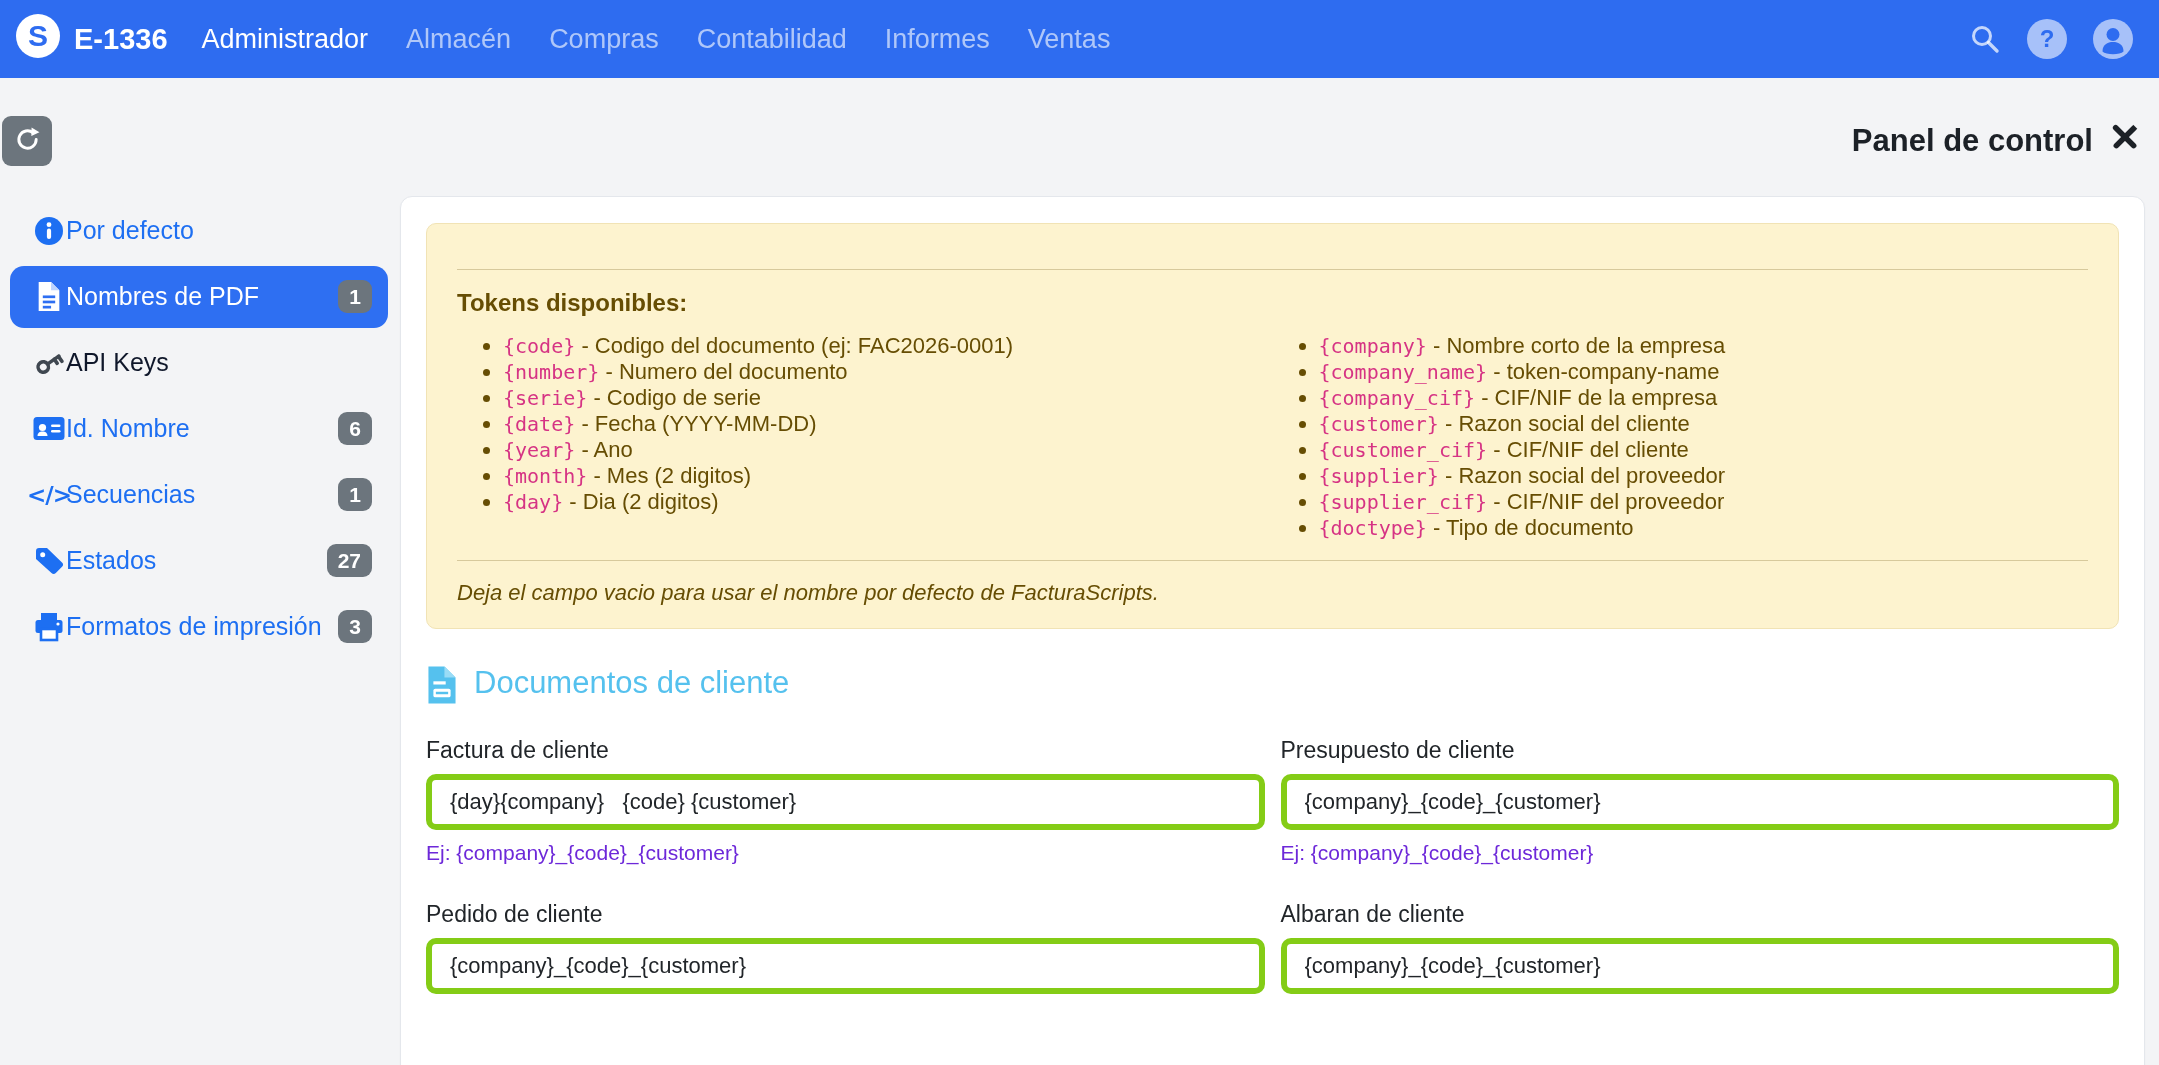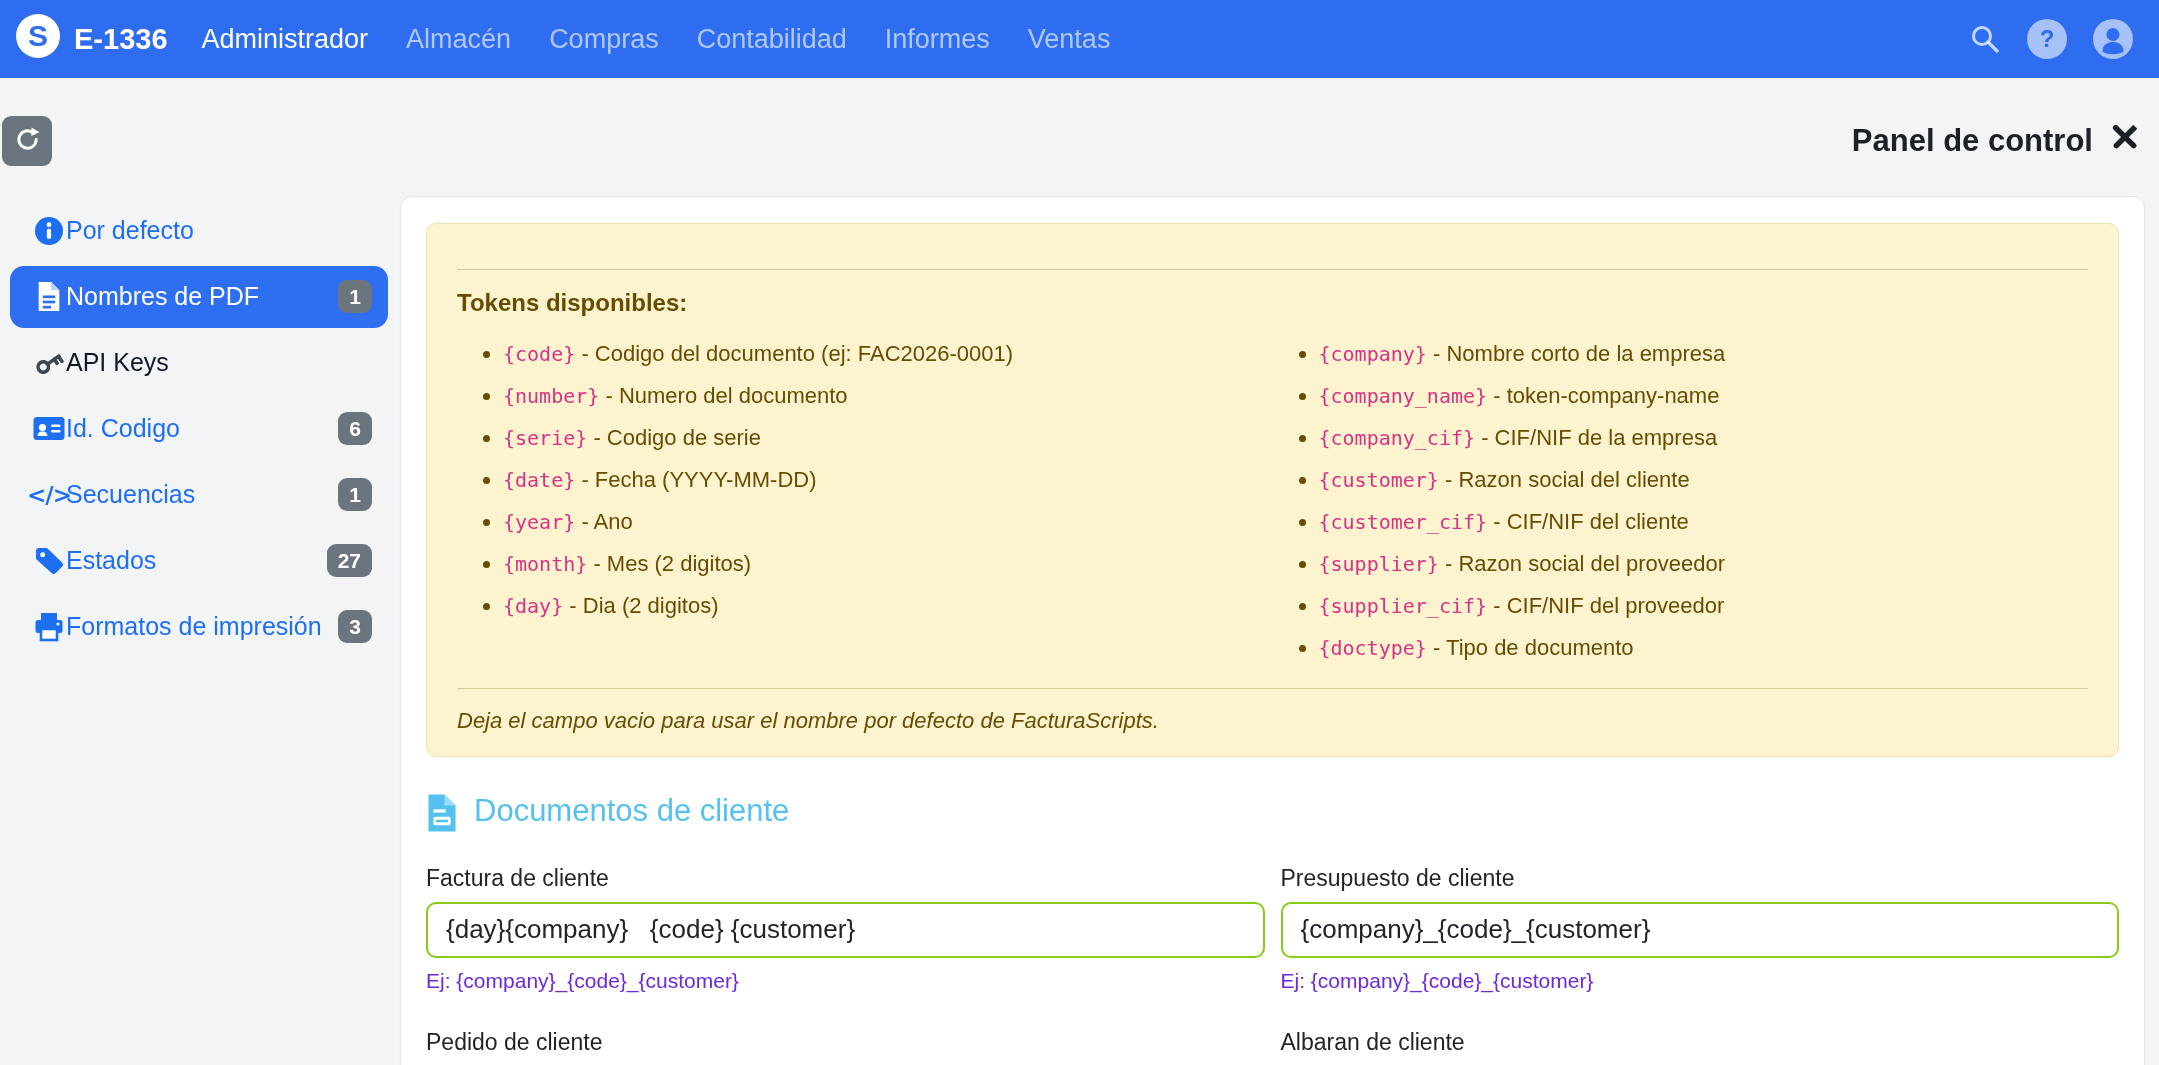--- a/index.html
+++ b/index.html
@@ -48,28 +48,28 @@
   .badge{background:var(--badge_bg);color:#fff;font-size:21px;font-weight:700;padding:6px 11px;border-radius:9px;min-width:15px;text-align:center;line-height:1}
   .icon-text{font-family:"DejaVu Sans",sans-serif;font-weight:700;font-size:23px;letter-spacing:-1px}
   
   .card{flex:1;background:#fff;border:1px solid #e4e7ec;border-radius:12px;margin-left:12px;padding:26px 25px 40px;min-height:910px;box-shadow:0 1px 2px rgba(16,24,40,.04)}
   
   .alert{background:var(--alert_bg);border:1px solid var(--alert_border);border-radius:10px;padding:26px 30px 22px;color:var(--alert_text)}
   .alert-head{display:flex;align-items:center;gap:15px;font-size:25px}
   .alert hr{border:none;border-top:1px solid rgba(102,77,3,.25);margin:19px 0}
   .tokens-heading{font-weight:700;font-size:24px;margin:2px 0 16px}
   .tokens-row{display:flex}
-  .tokens-row ul{flex:1;margin:0;padding-left:46px;font-size:22px;line-height:41px;list-style:disc}
+  .tokens-row ul{flex:1;margin:0;padding-left:46px;font-size:22px;line-height:26px;list-style:disc}
   .tok{font-family:"DejaVu Sans Mono",monospace;color:var(--code_pink);font-size:20px}
   .alert-note{font-style:italic;font-size:22px;margin-top:14px}
   
   .section-title{display:flex;align-items:flex-start;gap:16px;color:var(--section_heading);font-size:31px;font-weight:500;margin:36px 0 24px}
   .form-grid{display:grid;grid-template-columns:1fr 1fr;column-gap:16px;row-gap:36px}
   .field label{display:block;font-size:23px;margin-bottom:10px;color:var(--text_dark)}
-  .field input{width:100%;height:56px;border:2px solid #84cc16;border-radius:10px;padding:0 18px;font-size:26px;font-family:"Liberation Sans",sans-serif;color:var(--text_dark);background:#fff;outline:none}
+  .field input{width:100%;height:56px;border:6px solid #84cc16;border-radius:10px;padding:0 18px;font-size:22px;font-family:"Liberation Sans",sans-serif;color:var(--text_dark);background:#fff;outline:none}
   .field .hint{font-size:21px;color:#6d28d9;margin-top:11px}
 </style>
 </head>
 <body>
 
 <header class="navbar">
   <a class="brand">
     <span>
       <svg width="44" height="44" viewBox="0 0 44 44">
           <circle cx="22" cy="22" r="22" fill="#fff"></circle>
@@ -173,21 +173,21 @@
     <div class="side-item">
       <span class="ico">
         <svg width="32" height="25" viewBox="0 0 32 24">
             <rect x="0.5" y="0.5" width="31" height="23" rx="3.5" fill="#1d6ff2"></rect>
             <circle cx="9.5" cy="11" r="3.6" fill="#fff"></circle>
             <path d="M4.5 19.5c0-3.2 2.3-4.6 5-4.6s5 1.4 5 4.6z" fill="#fff"></path>
             <rect x="18" y="8" width="9.5" height="2.6" rx="1.3" fill="#fff"></rect>
             <rect x="18" y="13.5" width="9.5" height="2.6" rx="1.3" fill="#fff"></rect>
           </svg>
       </span>
-      <span class="lbl">Id. Codigo</span>
+      <span class="lbl">Id. Nombre</span>
       <span class="spacer"></span>
       <span class="badge">6</span>
     </div>
 
     <div class="side-item">
       <span class="ico">
           <span class="icon-text" style="color:#1d6ff2">&lt;/&gt;</span>
         </span>
       <span class="lbl">Secuencias</span>
       <span class="spacer"></span>

